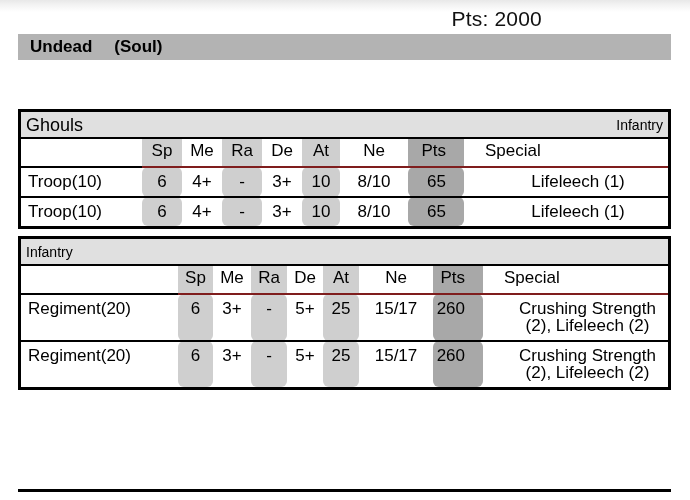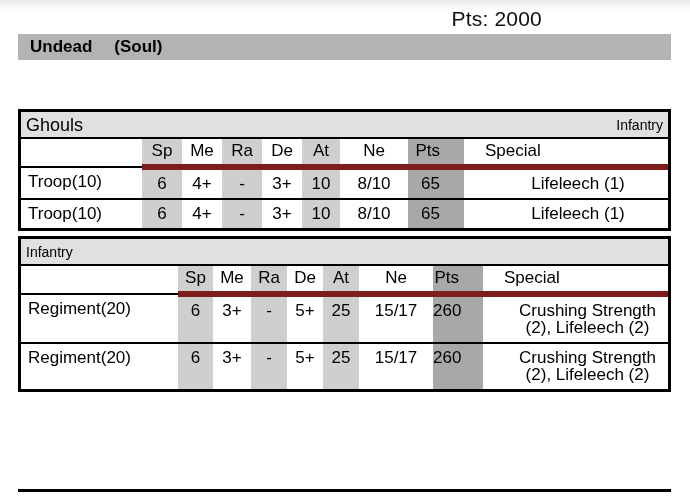--- a/index.html
+++ b/index.html
@@ -107,54 +107,55 @@
     line-height: 1.0;
     font-weight: normal;
   }
 
   
   table.stat-table thead tr {
     height: 28px;
   }
   table.stat-table thead th {
     text-align: center;
-    border-bottom: 6px solid #7f1d1d;
+    border-bottom: 2px solid #7f1d1d;
     padding-top: 3px;
   }
   table.stat-table thead th.col-name {
     border-bottom: 2px solid #000;
   }
   table.stat-table thead th.col-special {
     text-align: left;
     padding-left: 21px;
   }
 
   
   table.stat-table tbody tr td {
     border-bottom: 2px solid #000;
     padding-top: 5px;
     padding-bottom: 6px;
     text-align: center;
+    border-radius: 6px;
   }
   table.stat-table tbody tr:last-child td {
     border-bottom: none;
   }
   table.stat-table tbody td.col-name {
     text-align: left;
     padding-left: 7px;
     font-size: 17px;
   }
   table.stat-table tbody td.col-special {
     text-align: center;
     padding-left: 24px;
   }
   table.stat-table td.col-pts,
   table.stat-table th.col-pts {
     text-align: right;
-    padding-right: 24px;
+    padding-right: 18px;
   }
 
   
   .shade-light { background: #cfcfcf; }
   .shade-dark  { background: #a8a8a8; }
 
   
   .bottom-rule {
     position: absolute;
     left: 18px;

